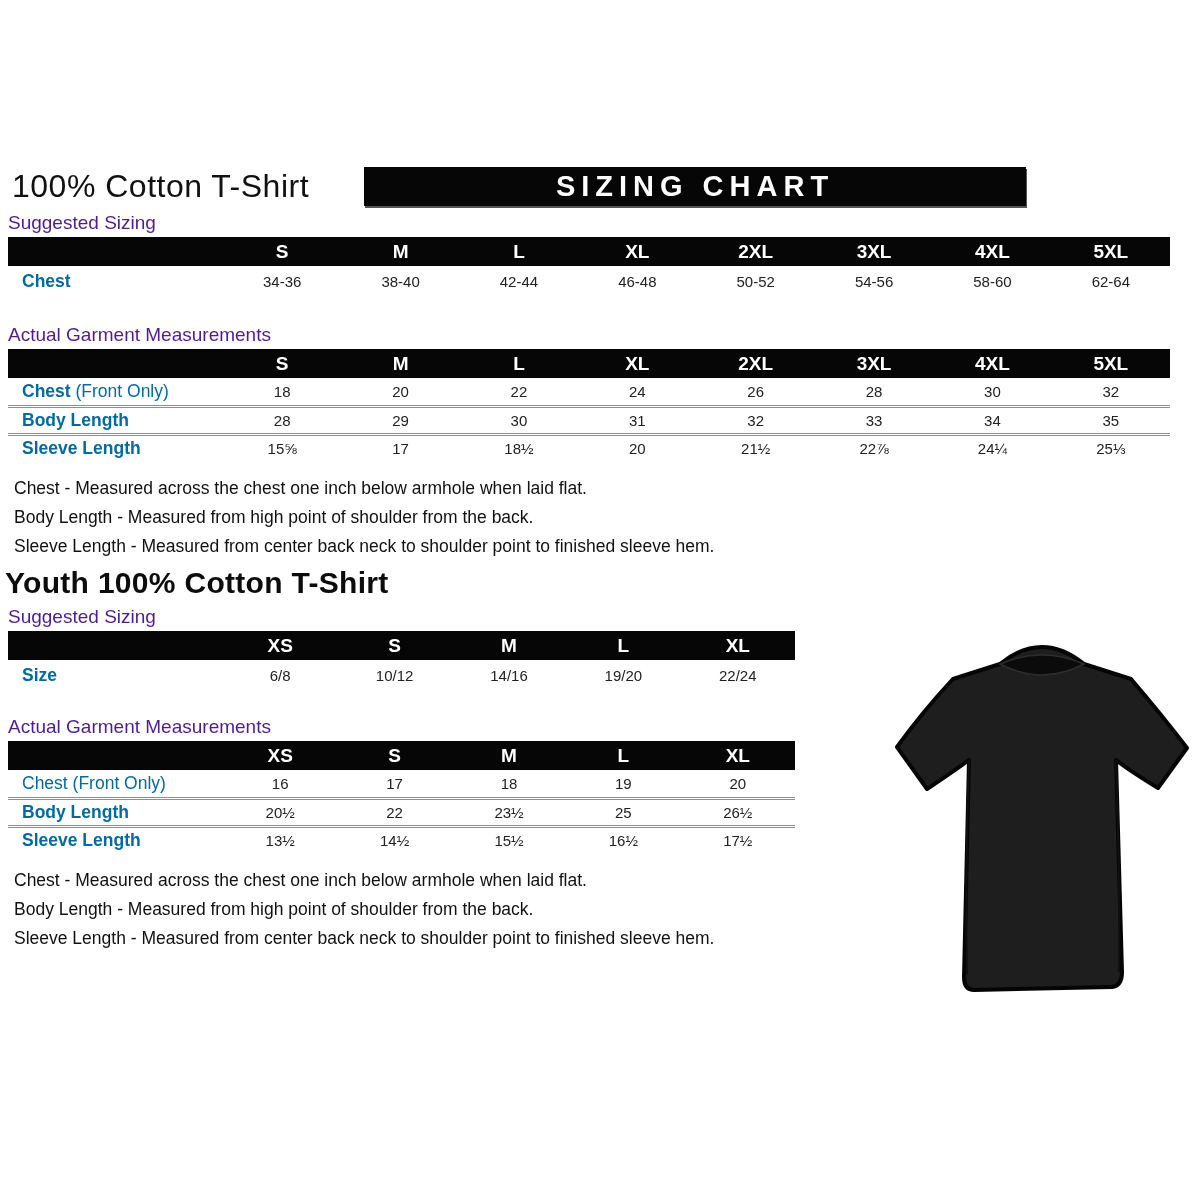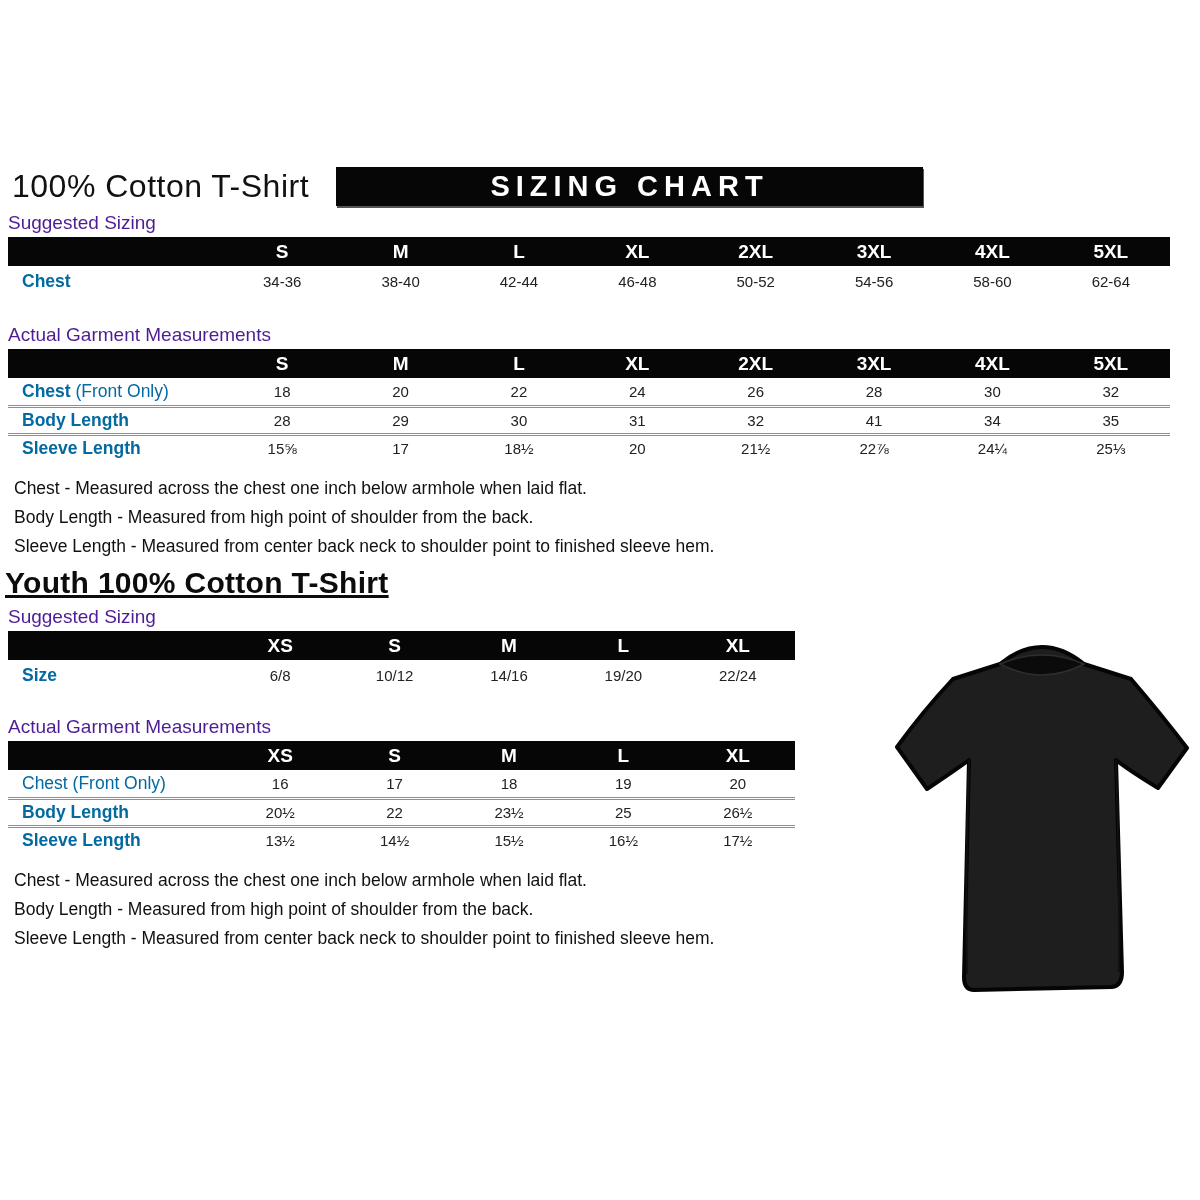--- a/index.html
+++ b/index.html
@@ -8,21 +8,21 @@
 
   .page { position: relative; width: 1200px; height: 1200px; }
 
   .header-row { position: relative; margin: 166px 6px 0 0; height: 42px; }
   .adult-title {
     position: absolute; left: 12px; top: 2px;
     font-size: 32px; font-weight: 400; letter-spacing: 0.5px; color: #111;
     white-space: nowrap;
   }
   .banner {
-    position: absolute; left: 336px; top: 1px; width: 587px; height: 39px;
+    position: absolute; left: 364px; top: 1px; width: 662px; height: 39px;
     background: #060606; color: #ffffff;
     display: flex; align-items: center; justify-content: center;
     font-size: 29px; font-weight: 700; letter-spacing: 6px;
     box-shadow: 1px 2px 0 #555;
   }
 
   .section-label {
     margin-left: 8px; font-size: 19px; color: #4c1d95; line-height: 22px;
   }
   .lbl-suggested-adult   { margin-top: 4px; }
@@ -53,21 +53,21 @@
     white-space: nowrap;
   }
   td.row-label .bold { font-weight: 700; }
   table.divided tbody tr + tr td { border-top: 3px double #8f8f8f; }
 
   .notes { margin: 12px 8px 0 14px; }
   .notes p { font-size: 17.5px; line-height: 29px; color: #111; }
 
   .youth-title {
     margin: 5px 0 6px 5px; font-size: 30px; font-weight: 700;
-    letter-spacing: 0.3px; color: #0c0c0c; text-decoration: underline;
+    letter-spacing: 0.3px; color: #0c0c0c;
   }
 
   .tshirt {
     position: absolute; left: 893px; top: 468px; width: 298px; height: 378px;
   }
   .tshirt svg { width: 100%; height: 100%; display: block; }
 </style>
 </head>
 <body>
 
@@ -159,21 +159,21 @@
           <td>30</td>
           <td>32</td>
         </tr>
         <tr>
           <td class="row-label"><span class="bold">Body Length</span></td>
           <td>28</td>
           <td>29</td>
           <td>30</td>
           <td>31</td>
           <td>32</td>
-          <td>41</td>
+          <td>33</td>
           <td>34</td>
           <td>35</td>
         </tr>
         <tr>
           <td class="row-label"><span class="bold">Sleeve Length</span></td>
           <td>15⅝</td>
           <td>17</td>
           <td>18½</td>
           <td>20</td>
           <td>21½</td>

